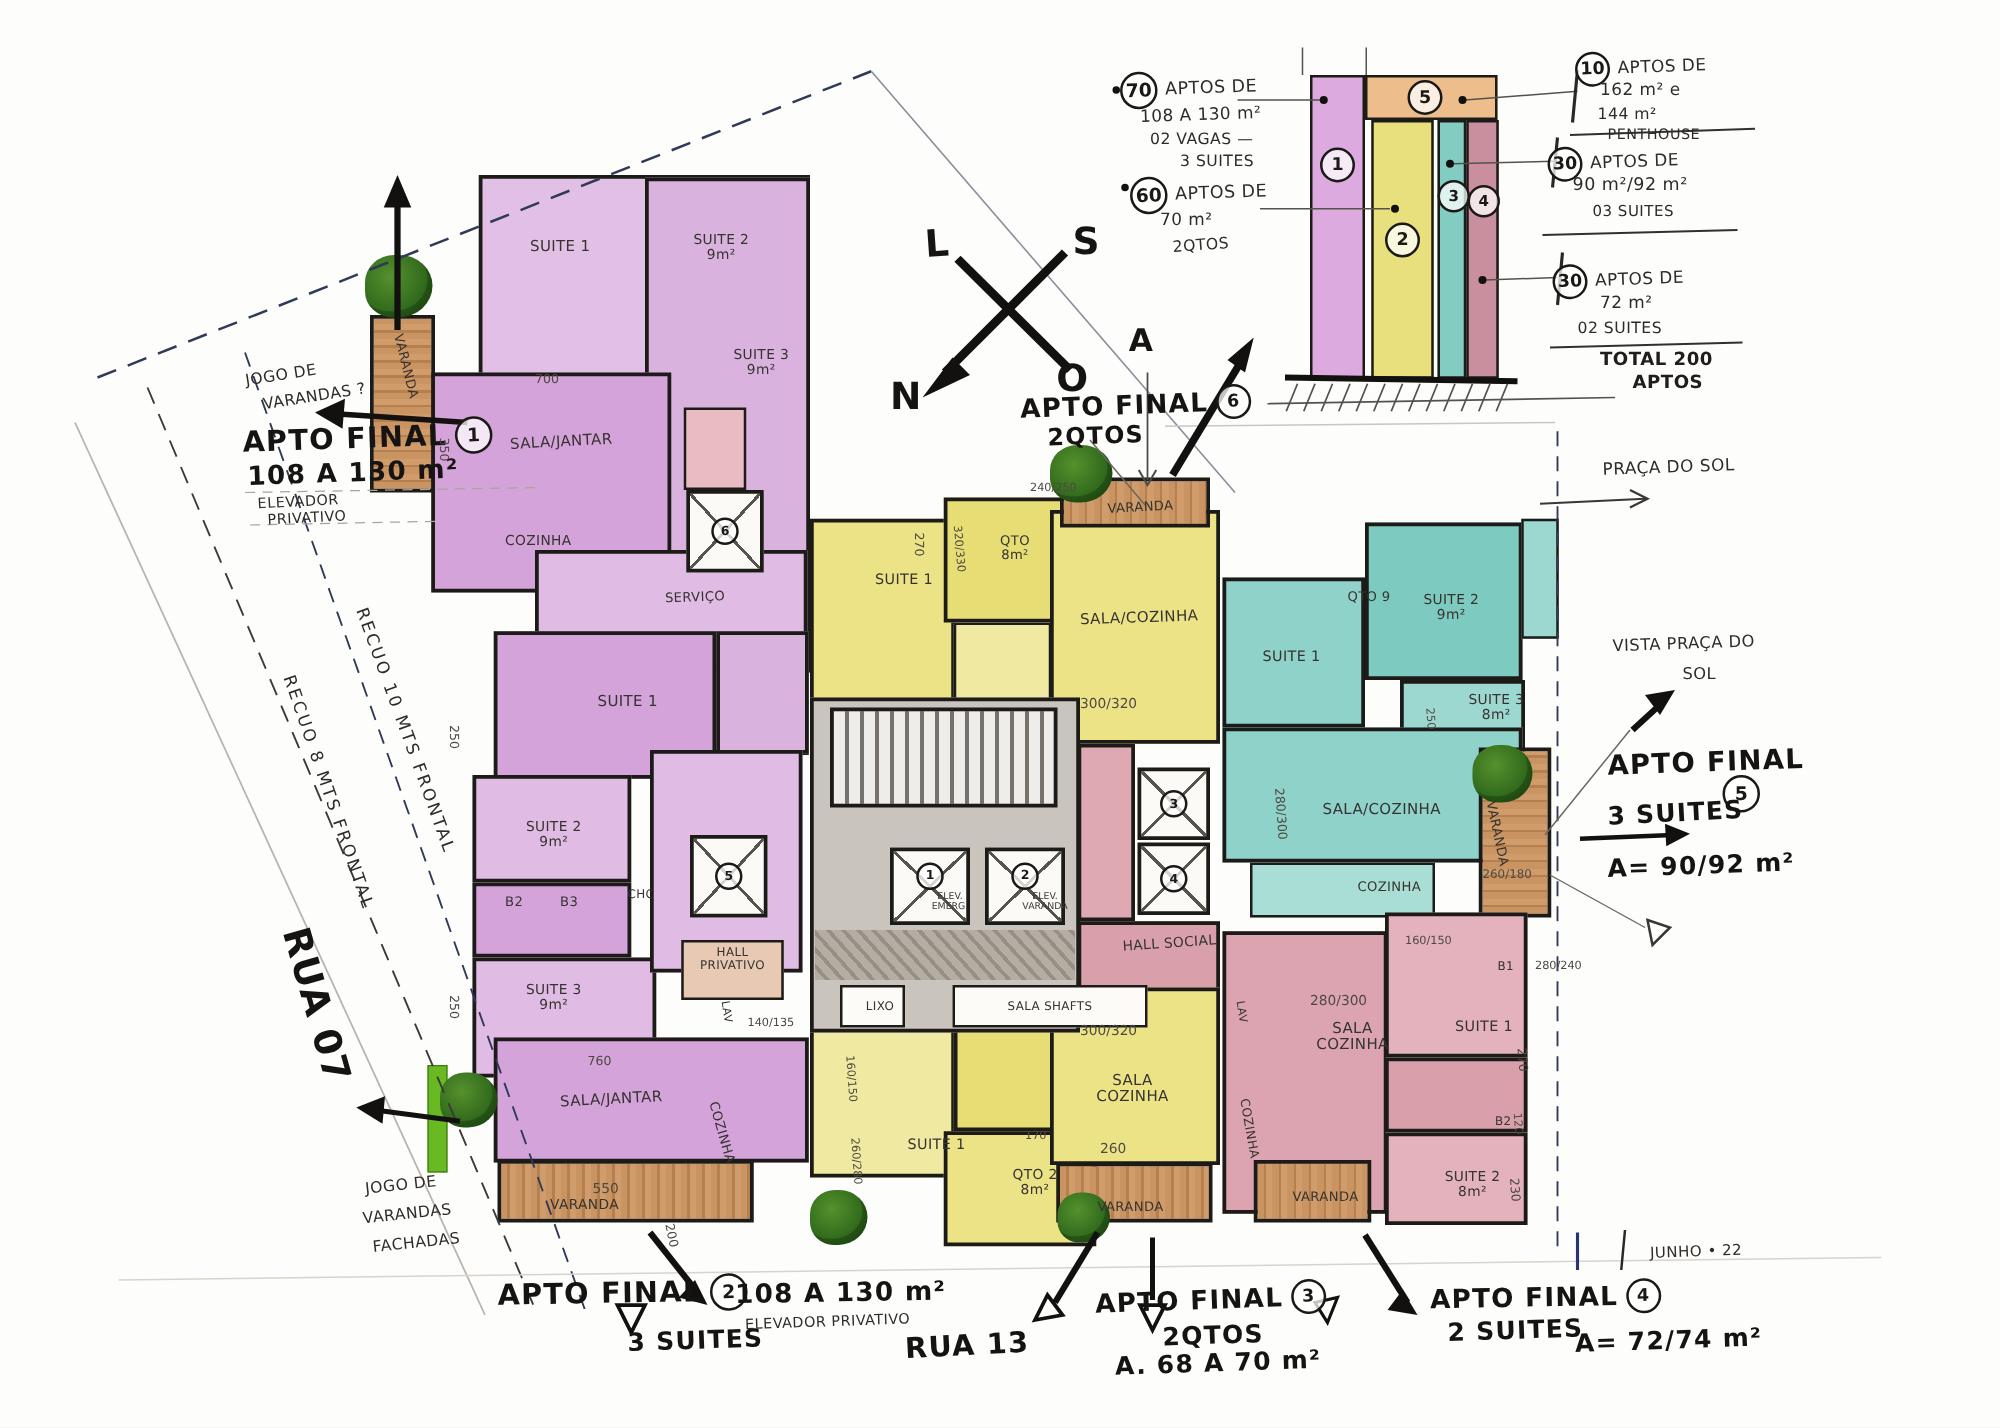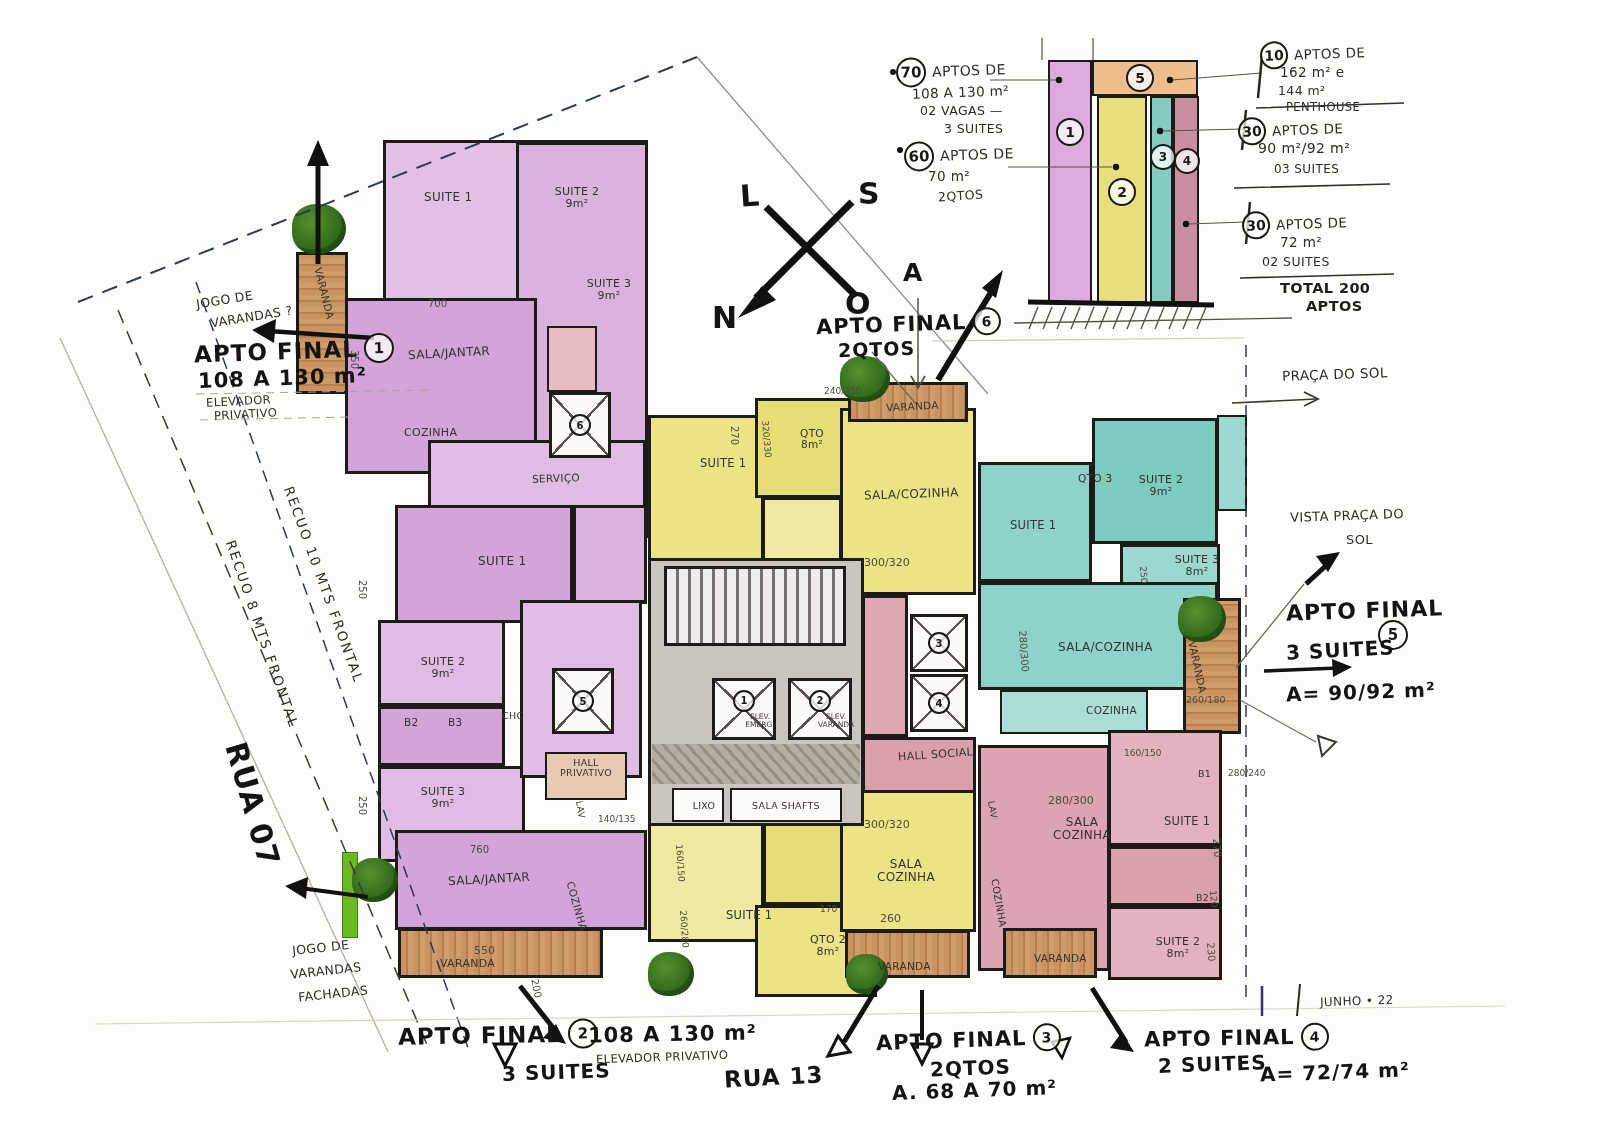--- a/index.html
+++ b/index.html
@@ -114,21 +114,21 @@
   </div>
   <div class="shaft" style="left:552px;top:668px;width:62px;height:66px;">
     <span class="circ c18">5</span>
   </div>
   <div class="shaft" style="left:549px;top:392px;width:62px;height:66px;">
     <span class="circ c18">6</span>
   </div>
   <div class="wbox" style="left:672px;top:788px;width:52px;height:34px;padding-left:12px;">
     <span class="rlabel" style="font-size:9.5px">LIXO</span>
   </div>
-  <div class="wbox" style="left:730px;top:788px;width:112px;height:34px;">
+  <div class="wbox" style="left:762px;top:788px;width:156px;height:34px;">
     <span class="rlabel" style="font-size:9.5px">SALA SHAFTS</span>
   </div>
 
   <div class="blk b2" style="left:1048px;top:60px;width:44px;height:243px;background:#dcaade"></div>
   <div class="blk b2" style="left:1092px;top:60px;width:106px;height:36px;background:#edbd8b"></div>
   <div class="blk b2" style="left:1097px;top:96px;width:50px;height:207px;background:#e8e07c"></div>
   <div class="blk b2" style="left:1150px;top:96px;width:23px;height:207px;background:#82ccc2"></div>
   <div class="blk b2" style="left:1173px;top:96px;width:26px;height:207px;background:#c98f9e"></div>
   <span class="circ c24" style="position:absolute;left:1056px;top:118px;">1</span>
   <span class="circ c24" style="position:absolute;left:1108px;top:178px;">2</span>
@@ -347,21 +347,21 @@
 
   <span class="lbl rlabel" style="left:700px;top:456px;font-size:11.5px;">SUITE 1</span>
   <span class="lbl rlabel wrap" style="left:788px;top:428px;width:48px;font-size:10.5px;">QTO 8m²</span>
   <span class="lbl dim" style="left:770px;top:420px;font-size:9px;transform:rotate(85deg);transform-origin:left top;">320/330</span>
   <span class="lbl rlabel wrap" style="left:864px;top:488px;width:84px;font-size:12px;transform:rotate(-2deg)">SALA/COZINHA</span>
   <span class="lbl dim" style="left:864px;top:556px;font-size:11px;">300/320</span>
   <span class="lbl rlabel" style="left:886px;top:400px;font-size:10.5px;transform:rotate(-3deg)">VARANDA</span>
   <span class="lbl dim" style="left:824px;top:386px;font-size:9px;">240/250</span>
   <span class="lbl dim" style="left:740px;top:426px;font-size:10px;transform:rotate(90deg);transform-origin:left top;">270</span>
 
-  <span class="lbl rlabel" style="left:1078px;top:472px;font-size:10.5px;">QTO 3</span>
+  <span class="lbl rlabel" style="left:1078px;top:472px;font-size:10.5px;">QTO 9</span>
   <span class="lbl rlabel" style="left:1010px;top:518px;font-size:11.5px;">SUITE 1</span>
   <span class="lbl rlabel wrap" style="left:1132px;top:474px;width:58px;font-size:11px;">SUITE 2 9m²</span>
   <span class="lbl rlabel wrap" style="left:1168px;top:554px;width:58px;font-size:11px;">SUITE 3 8m²</span>
   <span class="lbl rlabel" style="left:1058px;top:640px;font-size:12px;">SALA/COZINHA</span>
   <span class="lbl rlabel" style="left:1086px;top:704px;font-size:10.5px;">COZINHA</span>
   <span class="lbl dim" style="left:1028px;top:630px;font-size:10px;transform:rotate(86deg);transform-origin:left top;">280/300</span>
   <span class="lbl rlabel" style="left:1198px;top:640px;font-size:10.5px;transform:rotate(78deg);transform-origin:left top;">VARANDA</span>
   <span class="lbl dim" style="left:1186px;top:694px;font-size:9.5px;">260/180</span>
   <span class="lbl dim" style="left:1148px;top:566px;font-size:9px;transform:rotate(86deg);transform-origin:left top;">250</span>
 

